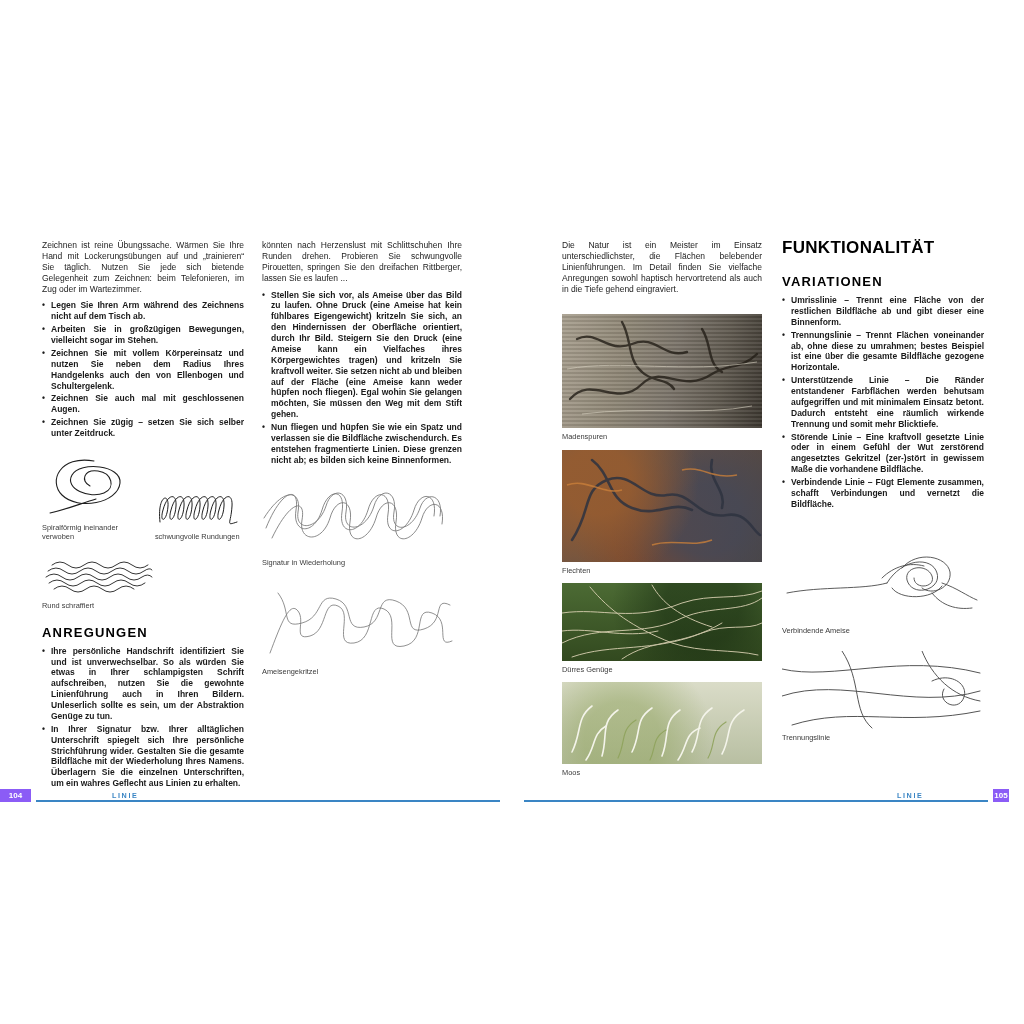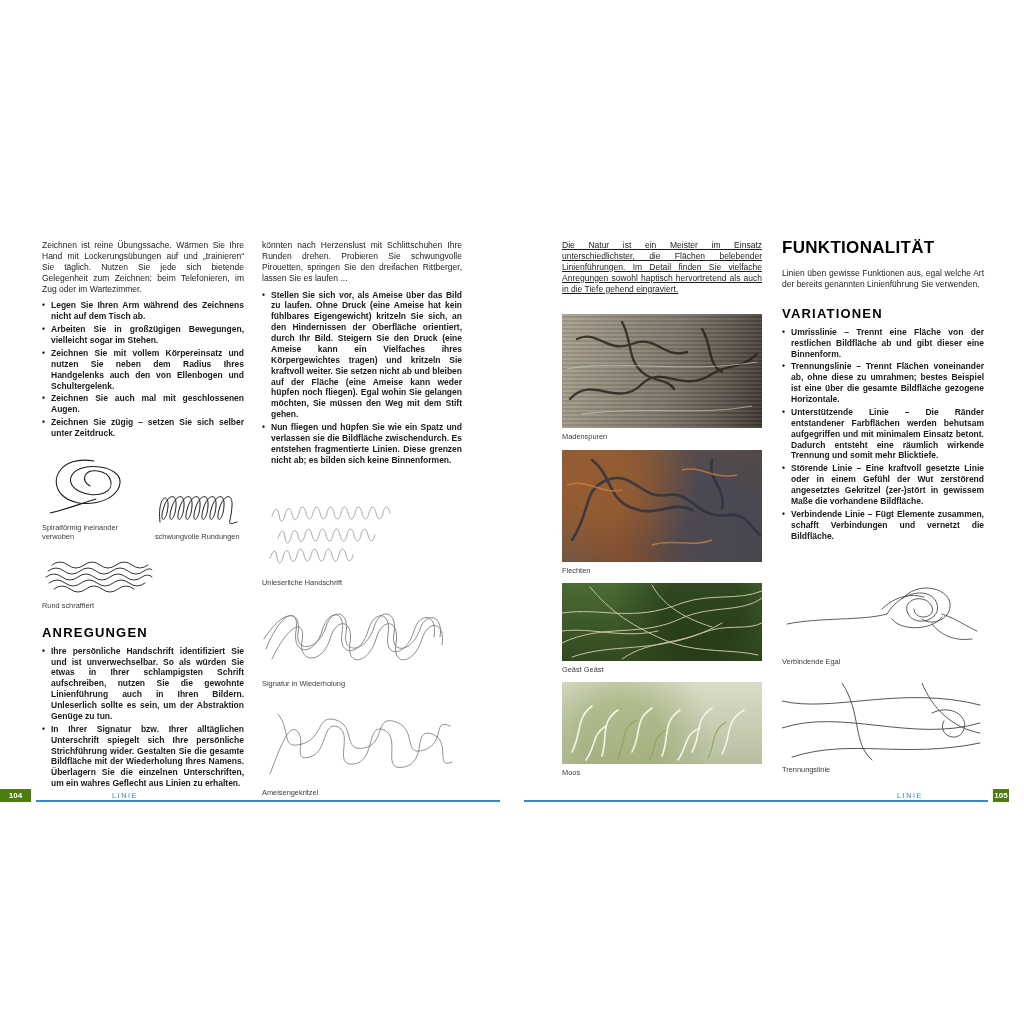--- a/index.html
+++ b/index.html
@@ -10,22 +10,22 @@
   .bullets li{position:relative;padding-left:9px;margin:0 0 2px;font-size:8.5px;line-height:1.28;text-align:justify;font-weight:bold;}
   .bullets li::before{content:"•";position:absolute;left:0;top:0;}
   .caption{font-size:7.4px;line-height:1.25;color:#3a3a3a;margin-top:4px;}
   .section-heading{font-size:13px;font-weight:bold;letter-spacing:1.2px;margin:14px 0 6px;color:#000;}
   .big-title{font-size:17px;font-weight:bold;letter-spacing:0.3px;color:#000;margin:0 0 10px;}
   .photo{width:200px;position:relative;overflow:hidden;}
   .photo svg{position:absolute;inset:0;}
   .figure{margin-top:14px;}
   .fig-row{display:flex;gap:16px;align-items:flex-end;}
   .footer-rule{height:1.6px;background:#3a85c4;}
-  .pagenum-box{background:#4d7c0f;color:#fff;font-size:8px;font-weight:bold;height:13px;line-height:13px;text-align:center;}
-  .chapter-label{color:#3a85c4;font-size:7.2px;font-weight:normal;letter-spacing:1.6px;}
+  .pagenum-box{background:#8b5cf6;color:#fff;font-size:8px;font-weight:bold;height:13px;line-height:13px;text-align:center;}
+  .chapter-label{color:#3a85c4;font-size:7.2px;font-weight:bold;letter-spacing:1.6px;}
   .drawing svg{display:block;}
 </style>
 </head>
 <body>
 
 <div class="abs" style="left:0;top:0;width:512px;height:740px;">
 
   <div class="abs" style="left:42px;top:240px;width:202px;">
     <p class="body-text" style="margin:0;">Zeichnen ist reine Übungssache. Wärmen Sie Ihre Hand mit Lockerungsübungen auf und „trainieren“ Sie täglich. Nutzen Sie jede sich bietende Gelegenheit zum Zeichnen: beim Telefonieren, im Zug oder im Wartezimmer.</p>
     <ul class="bullets">
@@ -80,32 +80,20 @@
     </ul>
   </div>
 
   <div class="abs" style="left:262px;top:240px;width:200px;">
     <p class="body-text" style="margin:0;">könnten nach Herzenslust mit Schlittschuhen Ihre Runden drehen. Probieren Sie schwungvolle Pirouetten, springen Sie den dreifachen Rittberger, lassen Sie es laufen ...</p>
     <ul class="bullets">
       <li>Stellen Sie sich vor, als Ameise über das Bild zu laufen. Ohne Druck (eine Ameise hat kein fühlbares Eigengewicht) kritzeln Sie sich, an den Hindernissen der Oberfläche orientiert, durch Ihr Bild. Steigern Sie den Druck (eine Ameise kann ein Vielfaches ihres Körpergewichtes tragen) und kritzeln Sie kraftvoll weiter. Sie setzen nicht ab und bleiben auf der Fläche (eine Ameise kann weder hüpfen noch fliegen). Egal wohin Sie gelangen möchten, Sie müssen den Weg mit dem Stift gehen.</li>
       <li>Nun fliegen und hüpfen Sie wie ein Spatz und verlassen sie die Bildfläche zwischendurch. Es entstehen fragmentierte Linien. Diese grenzen nicht ab; es bilden sich keine Binnenformen.</li>
     </ul>
 
-    <div class="figure" style="margin-top:30px;">
-      <div class="drawing">
-        <svg width="198" height="78" viewBox="0 0 198 78">
-          <g fill="none" stroke="#8d8d8d" stroke-width="0.8" stroke-linecap="round">
-            <path d="M10,20 c3,-9 6,-9 7,-1 c1,8 4,8 6,0 c2,-8 5,-9 7,-1 c2,8 5,7 7,-1 c2,-8 5,-8 7,0 c2,8 5,8 7,0 c2,-8 5,-8 7,0 c2,8 5,8 7,0 c2,-8 5,-8 7,0 c2,8 5,8 7,0 c2,-8 5,-8 7,0 c2,8 5,8 7,0 c2,-8 5,-8 7,0 c2,8 5,8 7,0 c2,-8 5,-8 7,0 c2,8 5,8 7,0 c2,-8 5,-8 7,0"></path>
-            <path d="M16,42 c3,-9 6,-9 7,-1 c1,8 4,8 6,0 c2,-8 5,-9 7,-1 c2,8 5,7 7,-1 c2,-8 5,-8 7,0 c2,8 5,8 7,0 c2,-8 5,-8 7,0 c2,8 5,8 7,0 c2,-8 5,-8 7,0 c2,8 5,8 7,0 c2,-8 5,-8 7,0 c2,8 5,8 7,0 c2,-8 5,-8 7,0 c2,8 5,8 7,0"></path>
-            <path d="M8,62 c3,-9 6,-9 7,-1 c1,8 4,8 6,0 c2,-8 5,-9 7,-1 c2,8 5,7 7,-1 c2,-8 5,-8 7,0 c2,8 5,8 7,0 c2,-8 5,-8 7,0 c2,8 5,8 7,0 c2,-8 5,-8 7,0 c2,8 5,8 7,0 c2,-8 5,-8 7,0 c2,8 5,8 7,0"></path>
-          </g>
-        </svg>
-      </div>
-      <div class="caption">Unleserliche Handschrift</div>
-    </div>
 
     <div class="figure">
       <div class="drawing">
         <svg width="198" height="74" viewBox="0 0 198 74">
           <g fill="none" stroke="#7d7d7d" stroke-width="0.9" stroke-linecap="round">
             <path d="M4,48 C20,8 38,6 34,30 C30,54 52,56 60,30 C66,8 84,8 80,32 C76,56 98,56 106,30 C112,8 130,10 126,34 C122,58 144,56 152,30 C158,10 176,12 172,36"></path>
             <path d="M10,58 C28,20 44,18 40,40 C36,62 60,64 68,38 C74,16 92,18 88,42 C84,66 106,64 114,38 C120,16 138,18 134,42 C130,66 152,64 160,38 C166,18 184,20 180,44"></path>
             <path d="M2,38 C22,6 40,10 36,32 C33,52 56,50 64,26 C70,6 88,10 84,32 C80,54 104,52 112,26 C118,6 136,10 132,32 C128,54 150,52 158,28 C164,10 182,14 178,36"></path>
           </g>
         </svg>
@@ -127,21 +115,21 @@
   </div>
 
   <div class="abs pagenum-box" style="left:0;top:789px;width:31px;">104</div>
   <div class="abs chapter-label" style="left:112px;top:791px;">LINIE</div>
   <div class="abs footer-rule" style="left:36px;top:800px;width:464px;"></div>
 </div>
 
 <div class="abs" style="left:512px;top:0;width:512px;height:1024px;">
 
   <div class="abs" style="left:50px;top:240px;width:200px;">
-    <p class="body-text" style="margin:0 0 20px;text-decoration:underline;">Die Natur ist ein Meister im Einsatz unterschiedlichster, die Flächen belebender Linienführungen. Im Detail finden Sie vielfache Anregungen sowohl haptisch hervortretend als auch in die Tiefe gehend eingraviert.</p>
+    <p class="body-text" style="margin:0 0 20px;">Die Natur ist ein Meister im Einsatz unterschiedlichster, die Flächen belebender Linienführungen. Im Detail finden Sie vielfache Anregungen sowohl haptisch hervortretend als auch in die Tiefe gehend eingraviert.</p>
 
     <div>
       <div class="photo" style="height:114px;background:
         repeating-linear-gradient(180deg, rgba(255,255,255,0.07) 0 2px, rgba(0,0,0,0.08) 2px 4px),
         linear-gradient(100deg,#a89f8f 0%,#8f8776 30%,#7b746a 55%,#5f594f 78%,#3b362f 100%);">
         <svg width="200" height="114" viewBox="0 0 200 114">
           <g fill="none" stroke="#241f18" stroke-width="2.4" stroke-linecap="round" opacity="0.8">
             <path d="M8,85 C30,60 55,95 80,70 C100,50 120,80 150,60 C165,50 180,55 195,40"></path>
             <path d="M15,25 C35,15 45,40 70,30 C95,20 100,45 125,38"></path>
             <path d="M60,8 C70,25 65,45 80,58 C90,68 105,64 112,75"></path>
@@ -187,21 +175,21 @@
             <path d="M0,60 C40,40 80,55 120,35 C150,22 180,30 200,15"></path>
             <path d="M10,74 C50,60 90,70 140,50 C165,40 185,48 200,40"></path>
             <path d="M28,4 C48,28 70,44 110,60 C140,70 170,66 196,72"></path>
             <path d="M60,76 C90,55 120,64 160,40"></path>
             <path d="M0,30 C40,24 70,40 120,20 C150,10 175,18 200,8"></path>
             <path d="M90,2 C100,20 118,34 150,44"></path>
             <path d="M0,48 C30,44 60,56 96,48"></path>
           </g>
         </svg>
       </div>
-      <div class="caption">Geäst Geäst</div>
+      <div class="caption">Dürres Genüge</div>
     </div>
 
     <div style="margin-top:8px;">
       <div class="photo" style="height:82px;background:
         radial-gradient(circle at 30% 70%, rgba(143,163,92,0.5) 0 25%, rgba(143,163,92,0) 60%),
         linear-gradient(180deg,#dadcc8,#b8bfa2);">
         <svg width="200" height="82" viewBox="0 0 200 82">
           <g fill="none" stroke="#f4f4ea" stroke-width="1.6" stroke-linecap="round">
             <path d="M10,70 C20,50 14,36 30,24"></path>
             <path d="M40,74 C46,54 38,40 56,28"></path>
@@ -218,21 +206,20 @@
             <path d="M88,78 C94,66 90,56 104,48"></path>
           </g>
         </svg>
       </div>
       <div class="caption">Moos</div>
     </div>
   </div>
 
   <div class="abs" style="left:270px;top:238px;width:202px;">
     <h1 class="big-title">FUNKTIONALITÄT</h1>
-    <p class="body-text" style="margin:0;">Linien üben gewisse Funktionen aus, egal welche Art der bereits genannten Linienführung Sie verwenden.</p>
 
     <h2 class="section-heading" style="margin-top:16px;">VARIATIONEN</h2>
     <ul class="bullets" style="margin-top:0;">
       <li>Umrisslinie – Trennt eine Fläche von der restlichen Bildfläche ab und gibt dieser eine Binnenform.</li>
       <li>Trennungslinie – Trennt Flächen voneinander ab, ohne diese zu umrahmen; bestes Beispiel ist eine über die gesamte Bildfläche gezogene Horizontale.</li>
       <li>Unterstützende Linie – Die Ränder entstandener Farbflächen werden behutsam aufgegriffen und mit minimalem Einsatz betont. Dadurch entsteht eine räumlich wirkende Trennung und somit mehr Blicktiefe.</li>
       <li>Störende Linie – Eine kraftvoll gesetzte Linie oder in einem Gefühl der Wut zerstörend angesetztes Gekritzel (zer-)stört in gewissem Maße die vorhandene Bildfläche.</li>
       <li>Verbindende Linie – Fügt Elemente zusammen, schafft Verbindungen und vernetzt die Bildfläche.</li>
     </ul>
 
@@ -243,21 +230,21 @@
             <path d="M5,55 C40,48 80,52 105,45"></path>
             <path d="M105,45 C120,20 150,18 155,35 C160,52 130,60 125,42 C122,28 145,25 150,38 C154,50 132,52 132,40"></path>
             <path d="M110,50 C118,62 150,62 160,48"></path>
             <path d="M120,30 C135,12 165,18 168,34 C170,50 150,58 140,50"></path>
             <path d="M160,45 C175,50 185,58 195,62"></path>
             <path d="M150,55 C160,68 175,72 190,70"></path>
             <path d="M100,40 C112,28 128,24 142,28"></path>
           </g>
         </svg>
       </div>
-      <div class="caption">Verbindende Egal</div>
+      <div class="caption">Verbindende Ameise</div>
     </div>
 
     <div class="figure" style="margin-top:16px;">
       <div class="drawing">
         <svg width="200" height="78" viewBox="0 0 200 78">
           <g fill="none" stroke="#555555" stroke-width="1" stroke-linecap="round">
             <path d="M0,18 C50,30 120,2 198,22"></path>
             <path d="M0,45 C60,25 130,60 198,40"></path>
             <path d="M10,74 C70,55 120,76 198,60"></path>
             <path d="M60,0 C80,30 70,60 90,77"></path>

